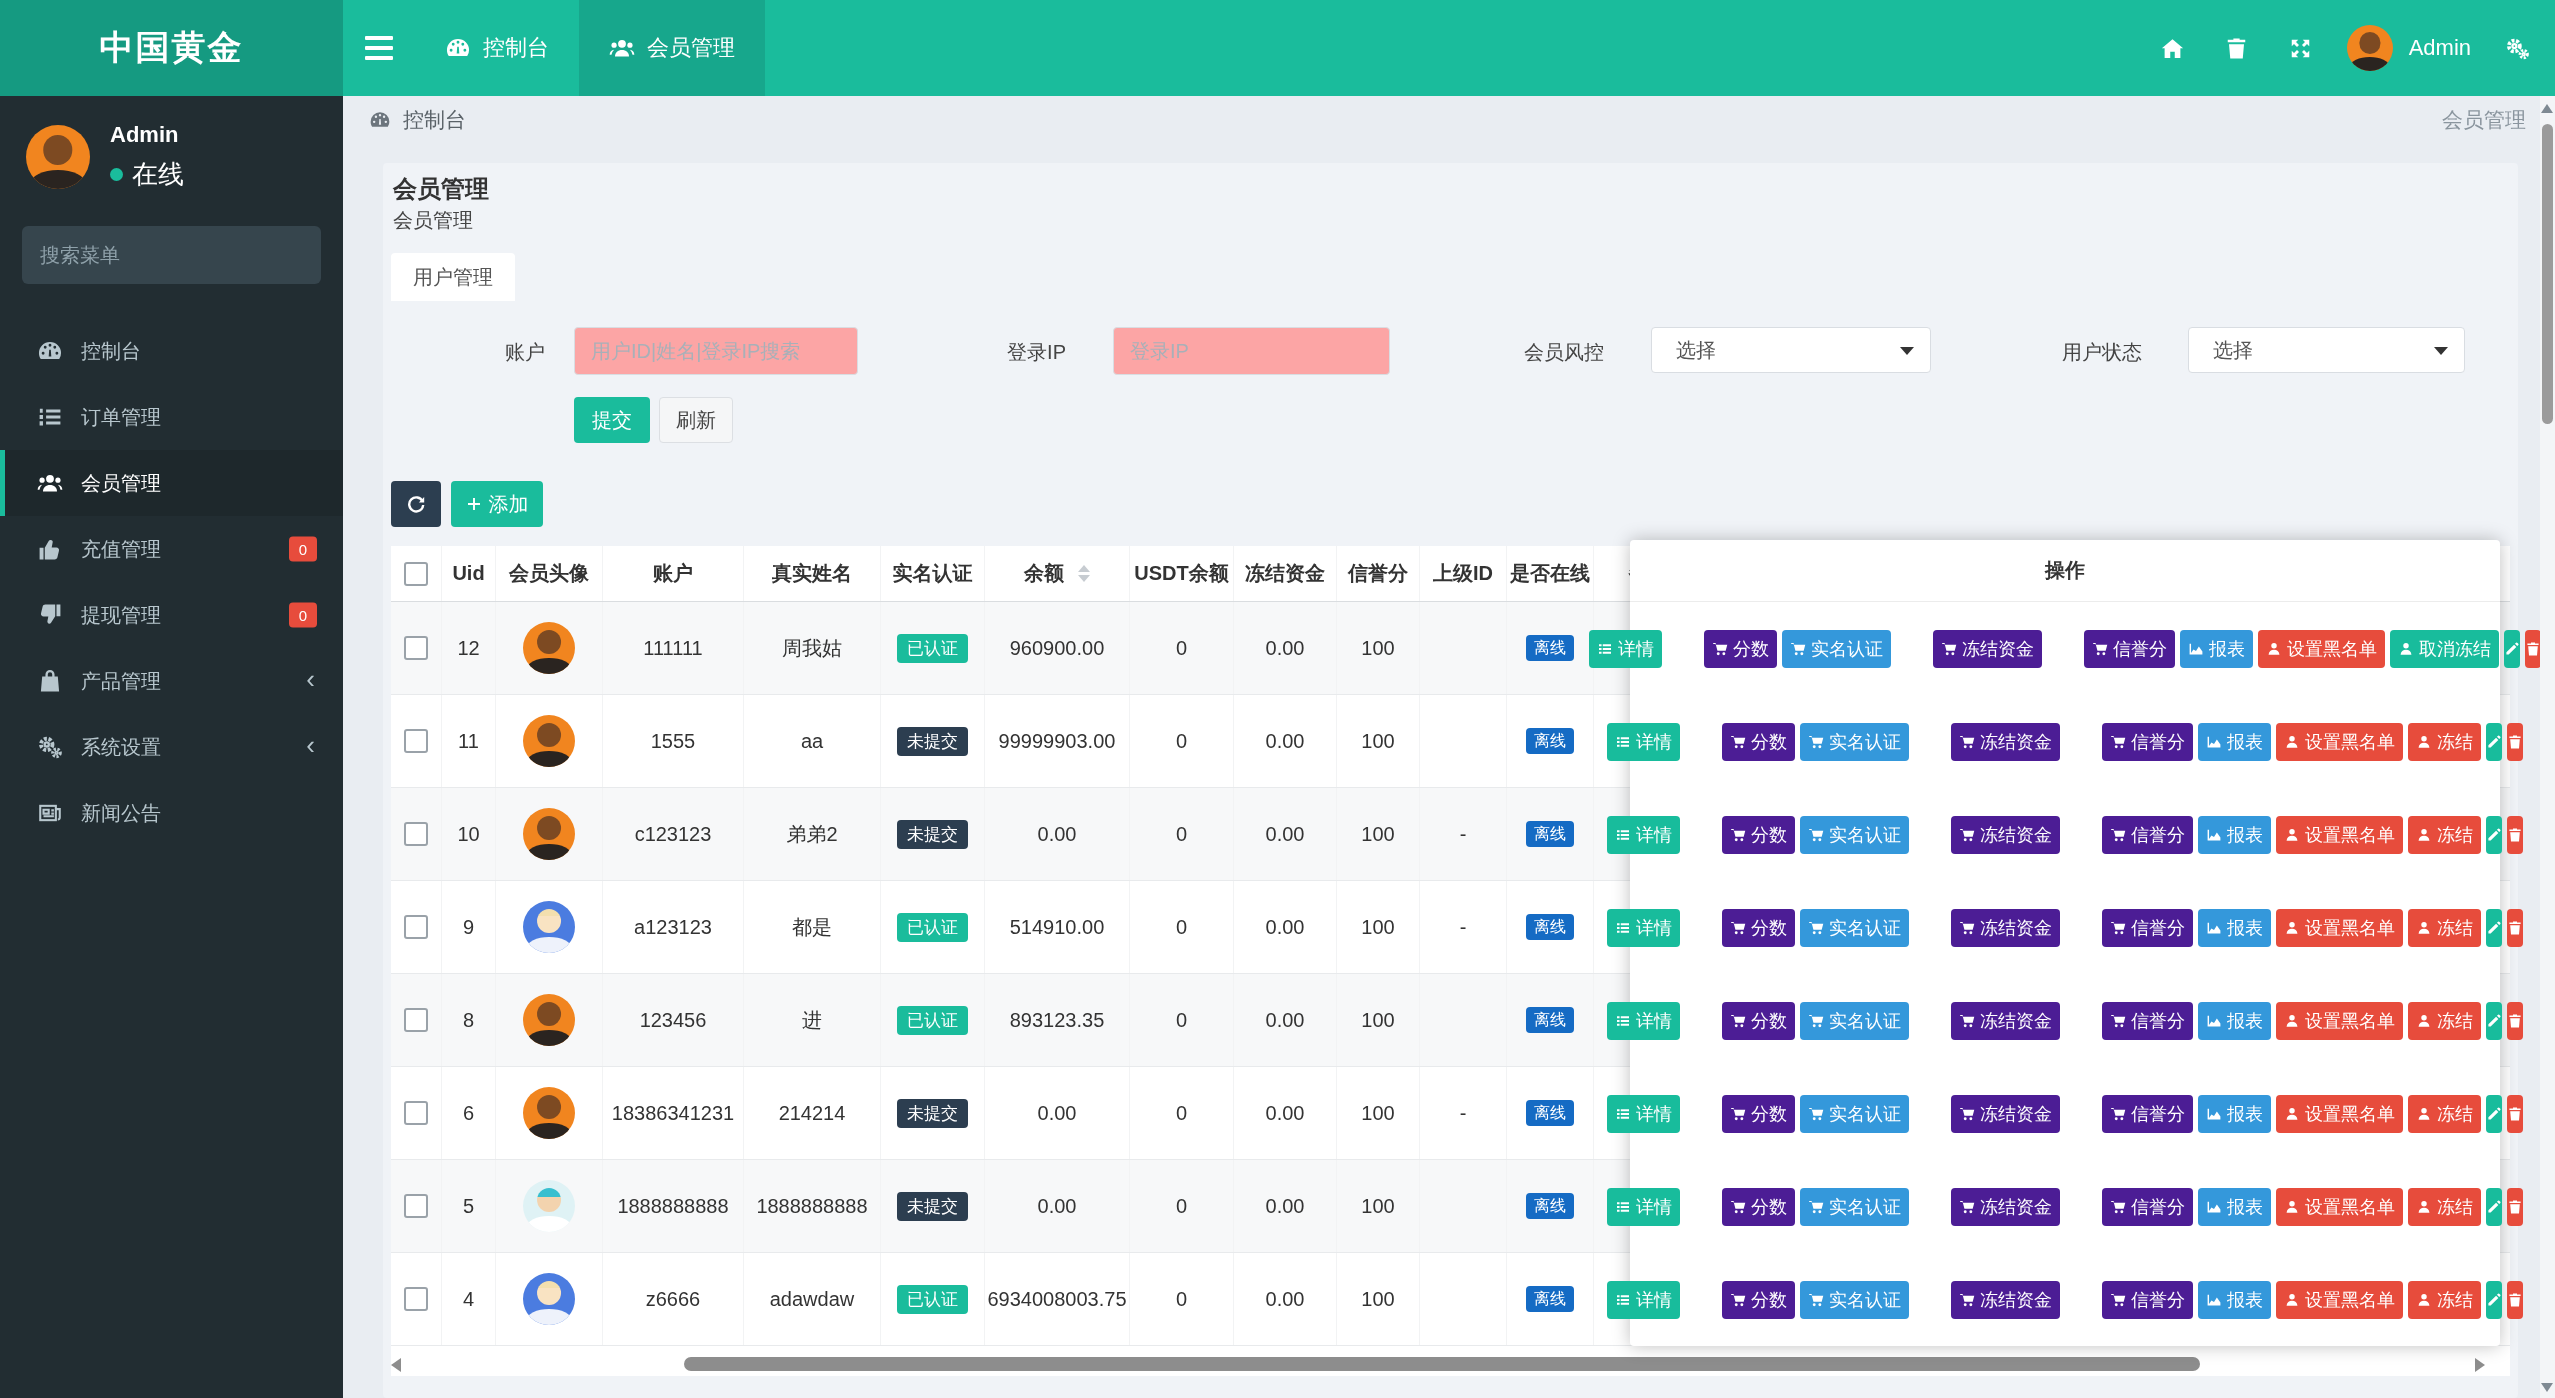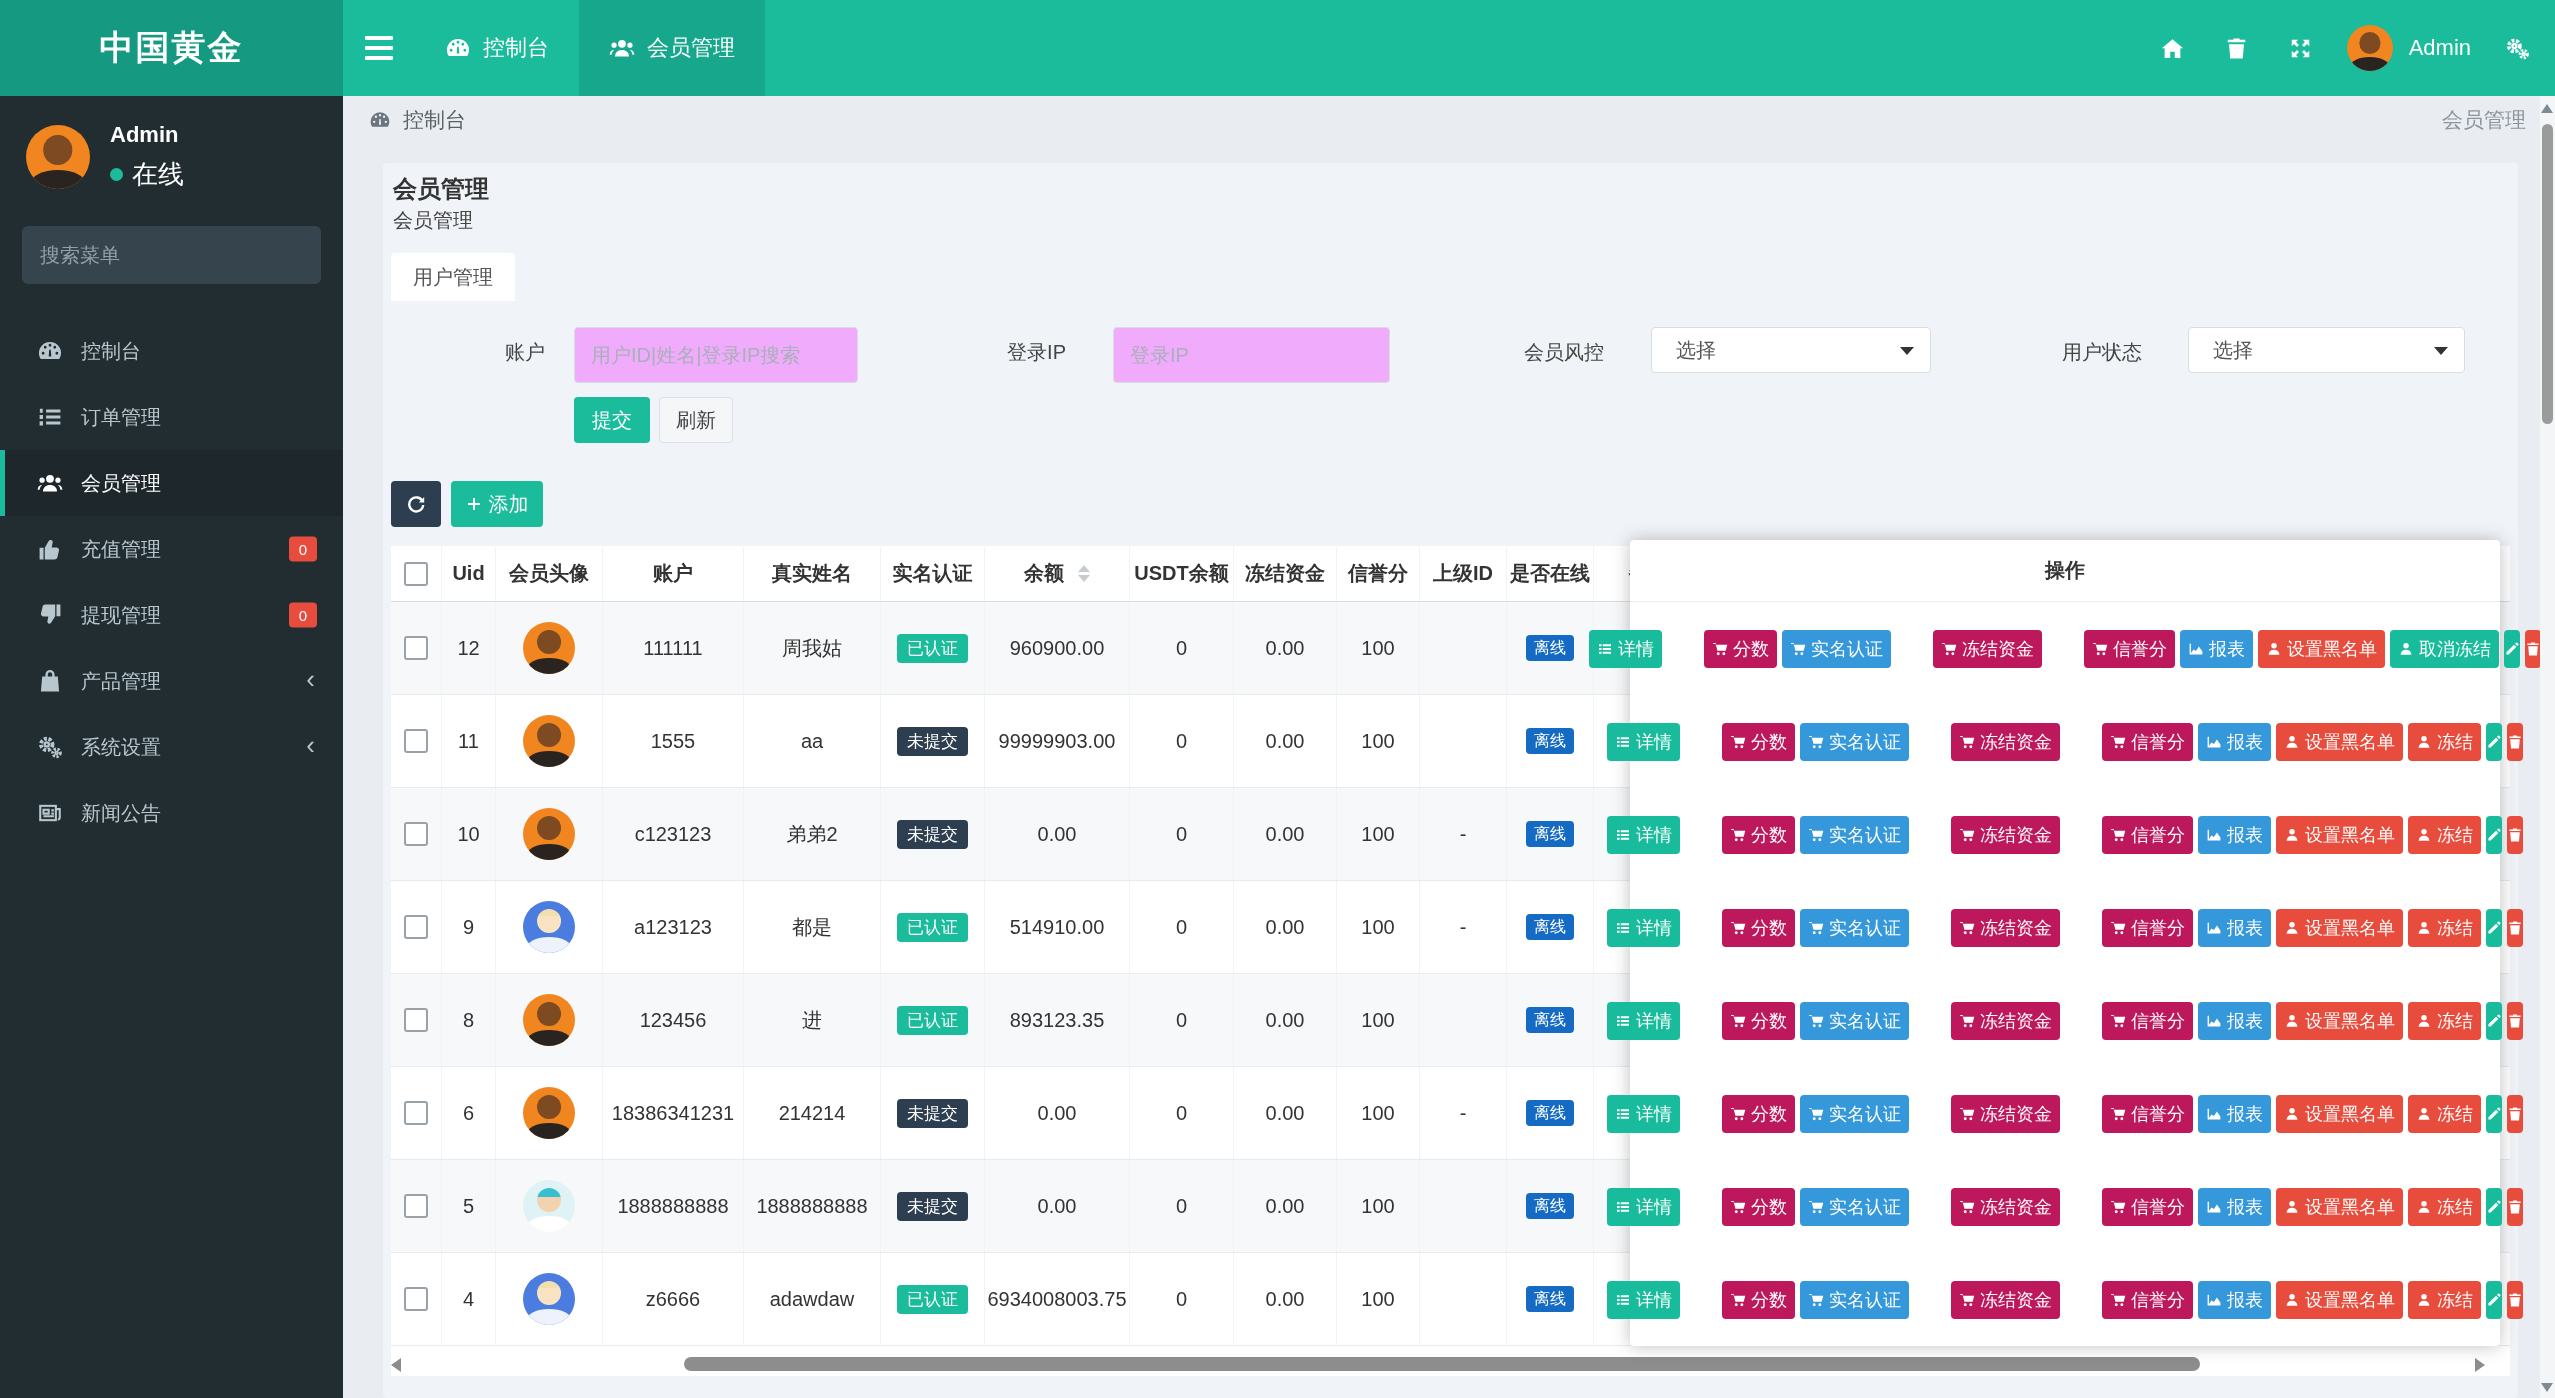--- a/index.html
+++ b/index.html
@@ -71,21 +71,21 @@
 
   
   .panel{position:absolute;left:383px;top:163px;width:2135px;height:1235px;background:#f0f3f7;border-radius:4px;}
   .panel-title{position:absolute;left:10px;top:10px;font-size:24px;font-weight:bold;color:#333;}
   .panel-sub{position:absolute;left:10px;top:44px;font-size:20px;color:#444;}
   .tab{position:absolute;left:8px;top:90px;width:124px;height:48px;background:#fff;border-radius:4px 4px 0 0;
     display:flex;align-items:center;justify-content:center;font-size:20px;color:#555;cursor:pointer;}
 
   
   .flabel{position:absolute;top:176px;font-size:20px;color:#444;text-align:right;}
-  .finput{position:absolute;top:164px;height:56px;background:#f0abfc;border:1px solid #d9dde2;border-radius:4px;
+  .finput{position:absolute;top:164px;height:48px;background:#fca5a5;border:1px solid #d9dde2;border-radius:4px;
     font-size:20px;color:#333;padding:0 16px;outline:none;}
   .finput::placeholder{color:#a8b0b8;}
   .fselect{position:absolute;top:164px;height:46px;background:#fff;border:1px solid #d9dde2;border-radius:4px;
     display:flex;align-items:center;padding:0 24px;font-size:20px;color:#555;cursor:pointer;}
   .fselect .caret{position:absolute;right:16px;top:50%;margin-top:-3px;width:0;height:0;
     border-left:7px solid transparent;border-right:7px solid transparent;border-top:8px solid #333;}
   .btn{display:flex;align-items:center;justify-content:center;border-radius:4px;cursor:pointer;border:none;font-size:20px;}
   .btn-submit{position:absolute;left:191px;top:234px;width:76px;height:46px;background:#1abc9c;color:#fff;}
   .btn-refresh2{position:absolute;left:276px;top:234px;width:74px;height:46px;background:#f5f6f7;border:1px solid #dcdfe3;color:#444;}
 
@@ -118,21 +118,21 @@
 
   
   .ops{position:absolute;left:1247px;top:377px;width:870px;height:806px;background:#fff;border-radius:4px;
     box-shadow:0 0 18px rgba(0,0,0,.25);z-index:6;}
   .ops-head{height:62px;display:flex;align-items:center;justify-content:center;font-size:20px;font-weight:bold;
     color:#333;border-bottom:1px solid #ececec;}
   .op-row{height:93px;display:flex;align-items:center;justify-content:center;gap:5px;}
   .abtn{display:inline-flex;align-items:center;justify-content:center;gap:5px;height:38px;padding:0 8px;
     border-radius:4px;color:#fff;font-size:18px;border:none;cursor:pointer;white-space:nowrap;}
   .abtn .ic{width:16px;height:16px;}
-  .abtn.teal{background:#18bc9c;}.abtn.orange{background:#be185d;margin-left:37px;}.abtn.blue{background:#3498db;}.abtn.red{background:#e74c3c;}
+  .abtn.teal{background:#18bc9c;}.abtn.orange{background:#4c1d95;margin-left:37px;}.abtn.blue{background:#3498db;}.abtn.red{background:#e74c3c;}
   .abtn.sq{width:38px;padding:0;}
 
   
   .hscroll{position:absolute;left:0;top:1192px;width:2135px;height:18px;}
   .hthumb{position:absolute;left:301px;top:2px;width:1516px;height:14px;background:#8d8d8d;border-radius:7px;cursor:grab;}
   .arr{position:absolute;top:3px;width:0;height:0;cursor:pointer;}
   .arr-l{left:8px;border-top:7px solid transparent;border-bottom:7px solid transparent;border-right:10px solid #8d8d8d;}
   .arr-r{left:2092px;border-top:7px solid transparent;border-bottom:7px solid transparent;border-left:10px solid #8d8d8d;}
   .vscroll{position:absolute;right:0;top:96px;width:15px;height:1302px;background:#f3f5f7;z-index:30;}
   .vthumb{position:absolute;left:2px;top:28px;width:11px;height:300px;background:#9b9b9b;border-radius:6px;cursor:grab;}

